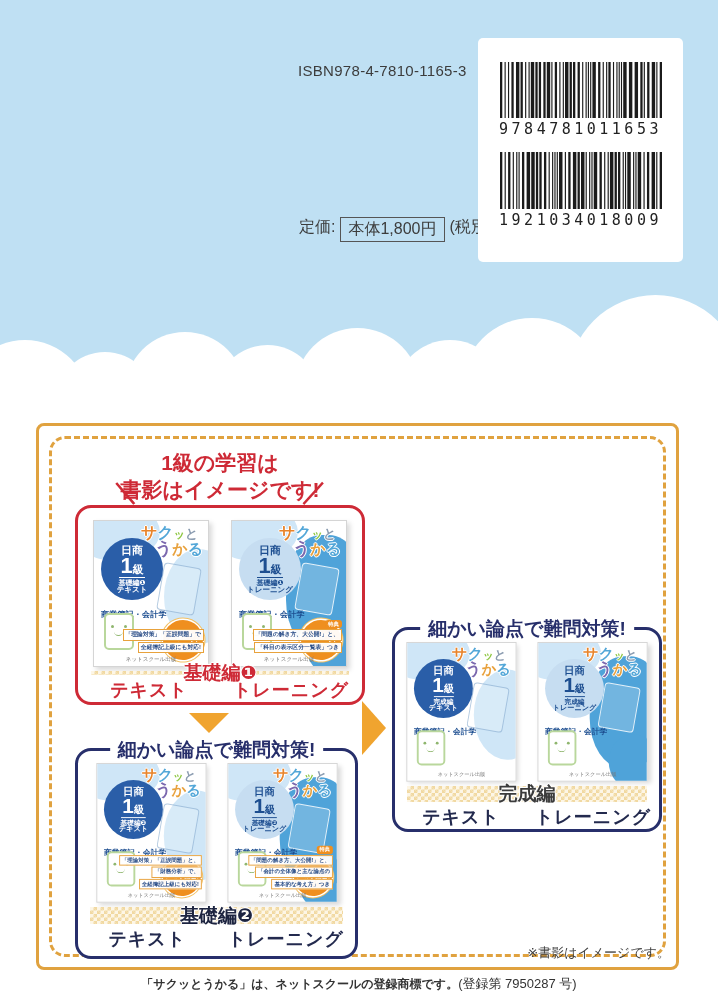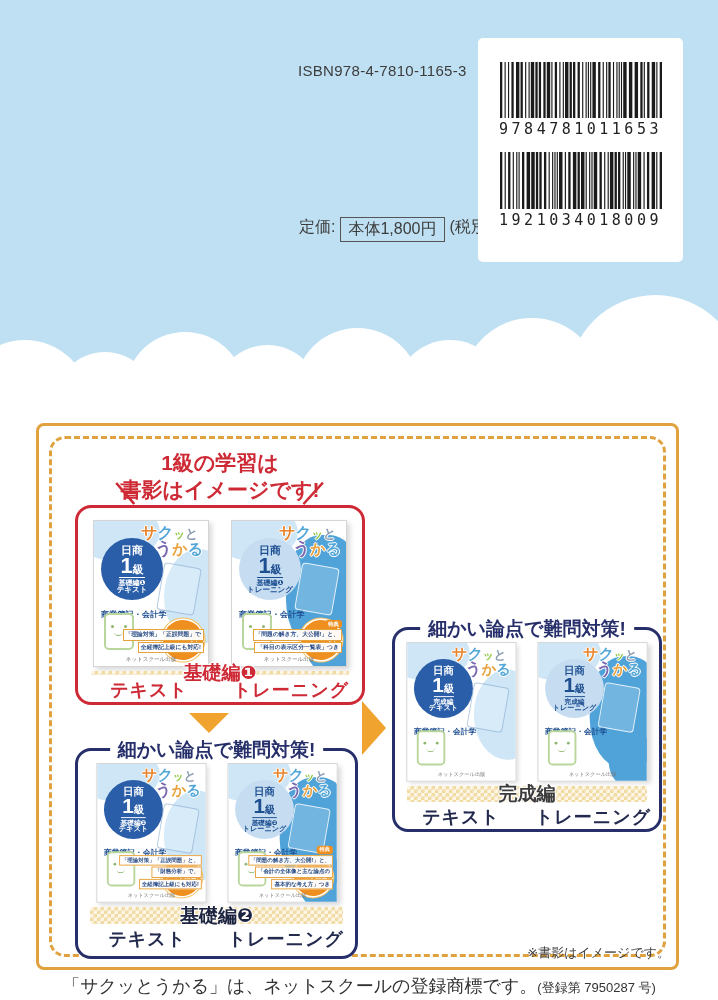--- a/index.html
+++ b/index.html
@@ -88,21 +88,21 @@
   .mascot .el{left:5px;} .mascot .er{right:5px;}
   .mascot .mouth{position:absolute;top:15px;left:8px;width:9px;height:5px;border-bottom:1.5px solid #8fb66e;border-radius:0 0 8px 8px;}
   .captions{position:absolute;bottom:13px;right:4px;z-index:3;display:flex;flex-direction:column;align-items:flex-end;gap:1px;}
   .cap{font-size:5.8px;font-weight:bold;color:#274b86;background:rgba(255,255,255,.95);border:1px solid #e8a23c;padding:0 2px;line-height:1.6;white-space:nowrap;}
   .cap-tag{font-size:5.5px;font-weight:bold;color:#fff;background:#ef8f1f;border-radius:3px;padding:0 3px;line-height:1.6;}
   .publisher{position:absolute;bottom:3px;left:0;width:100%;text-align:center;font-size:5.5px;color:#777;z-index:3;}
 
   
   .disclaimer{position:absolute;right:48px;top:944px;font-size:13px;color:#3f3f3f;z-index:6;}
   .footer{position:absolute;left:0;top:974px;width:718px;text-align:center;color:#333;}
-  .footer-main{font-size:18px;font-weight:400;}
+  .footer-main{font-size:12px;font-weight:700;}
   .footer-note{font-size:13px;}
 </style>
 </head>
 <body>
 
 <div class="page">
 
   <div class="sky">
     <div class="cloud" style="left:-40px;top:340px;width:130px;height:130px;"></div>
     <div class="cloud" style="left:55px;top:352px;width:100px;height:100px;"></div>

